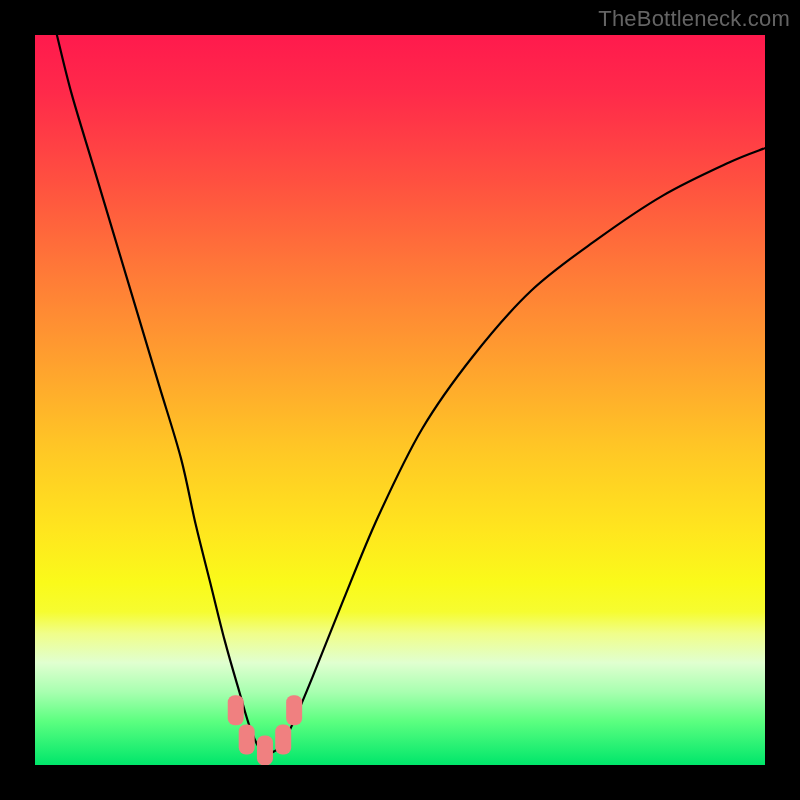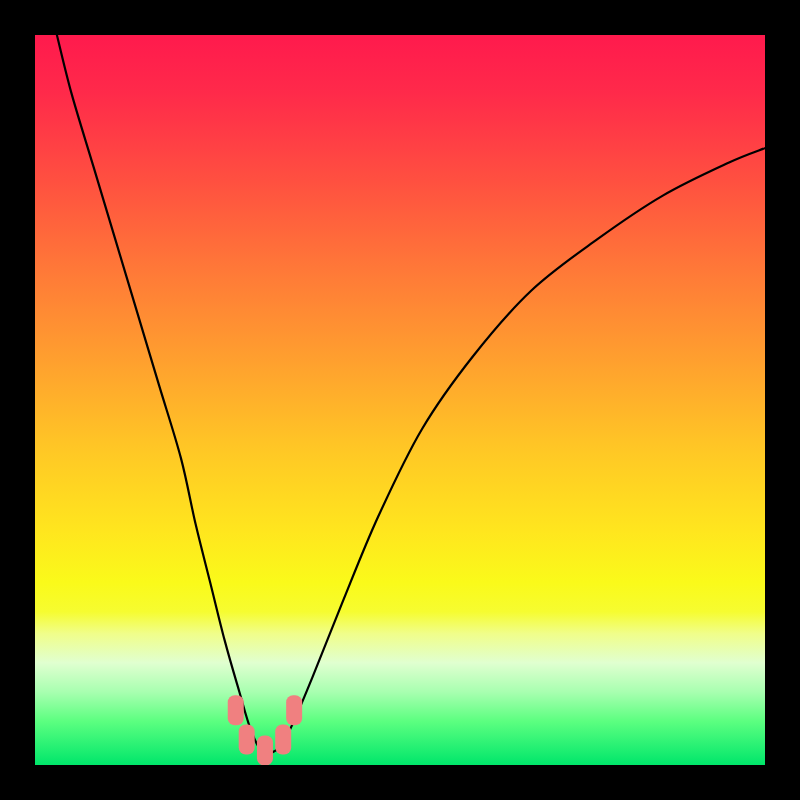--- a/index.html
+++ b/index.html
@@ -55,20 +55,21 @@
     left: 0;
     top: 0;
     width: 730px;
     height: 730px;
   }
 </style>
 </head>
 <body>
 
 <div class="chart-container">
+  <div class="attribution">TheBottleneck.com</div>
   <div class="plot-area">
     <svg class="curve" viewBox="0 0 730 730" preserveAspectRatio="none">
       <path id="curve-path" fill="none" stroke="#000" stroke-width="2.2" stroke-linecap="round" stroke-linejoin="round" d="M 21.90 0.00 C 24.33 9.73, 30.42 36.50, 36.50 58.40 C 42.58 80.30, 51.10 107.07, 58.40 131.40 C 65.70 155.73, 73.00 180.07, 80.30 204.40 C 87.60 228.73, 94.90 253.07, 102.20 277.40 C 109.50 301.73, 116.80 326.07, 124.10 350.40 C 131.40 374.73, 139.92 400.28, 146.00 423.40 C 152.08 446.52, 155.73 468.42, 160.60 489.10 C 165.47 509.78, 170.33 528.03, 175.20 547.50 C 180.07 566.97, 184.93 587.65, 189.80 605.90 C 194.67 624.15, 200.14 642.40, 204.40 657.00 C 208.66 671.60, 211.70 683.77, 215.35 693.50 C 219.00 703.23, 222.04 711.75, 226.30 715.40 C 230.56 719.05, 236.03 719.05, 240.90 715.40 C 245.77 711.75, 249.42 705.67, 255.50 693.50 C 261.58 681.33, 268.88 663.08, 277.40 642.40 C 285.92 621.72, 295.65 596.17, 306.60 569.40 C 317.55 542.63, 329.72 511.00, 343.10 481.80 C 356.48 452.60, 371.08 420.97, 386.90 394.20 C 402.72 367.43, 419.75 344.32, 438.00 321.20 C 456.25 298.08, 475.72 274.97, 496.40 255.50 C 517.08 236.03, 540.20 220.22, 562.10 204.40 C 584.00 188.58, 605.90 173.38, 627.80 160.60 C 649.70 147.83, 676.47 135.66, 693.50 127.75 C 710.53 119.84, 723.92 115.58, 730.00 113.15"></path>
       <g id="marker-group">
           <rect x="192.75" y="660.25" width="16" height="30" rx="7" ry="7" fill="#f08080"></rect>
           <rect x="203.70" y="689.45" width="16" height="30" rx="7" ry="7" fill="#f08080"></rect>
           <rect x="221.95" y="700.40" width="16" height="30" rx="7" ry="7" fill="#f08080"></rect>
           <rect x="240.20" y="689.45" width="16" height="30" rx="7" ry="7" fill="#f08080"></rect>
           <rect x="251.15" y="660.25" width="16" height="30" rx="7" ry="7" fill="#f08080"></rect>
         </g>

